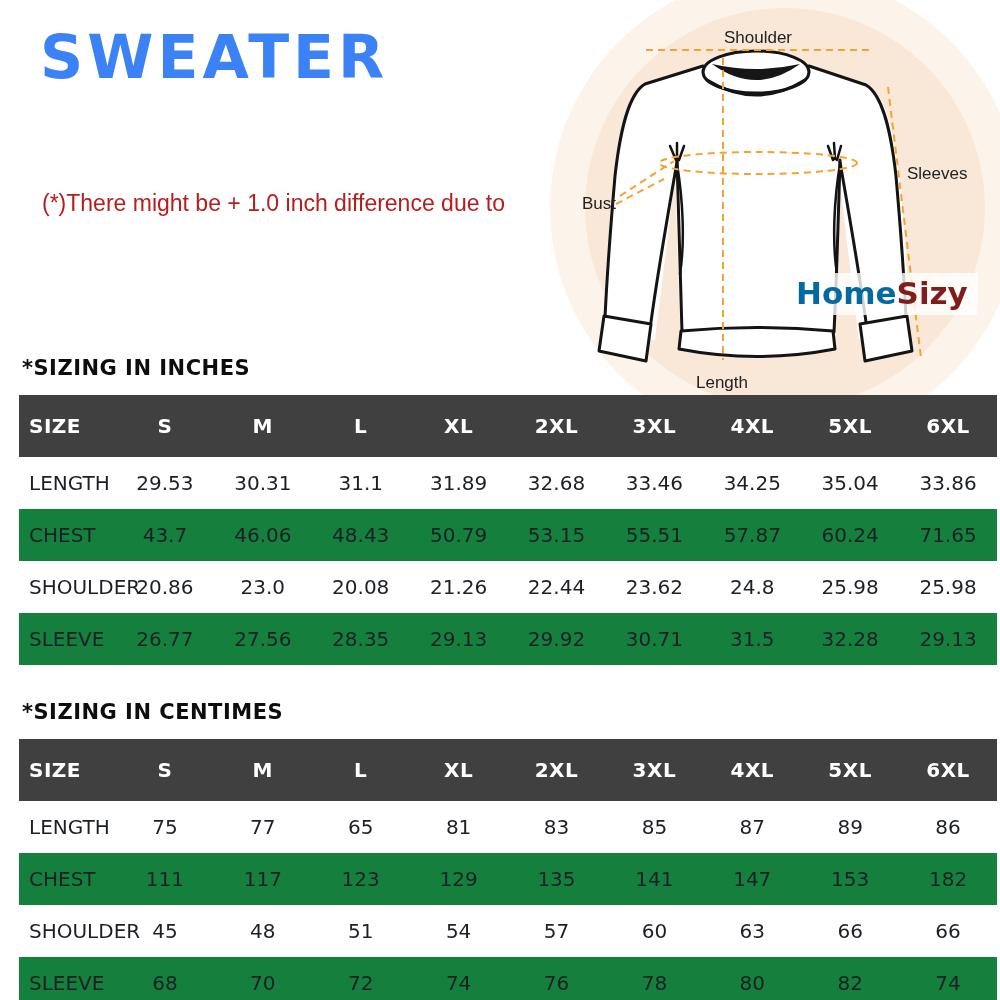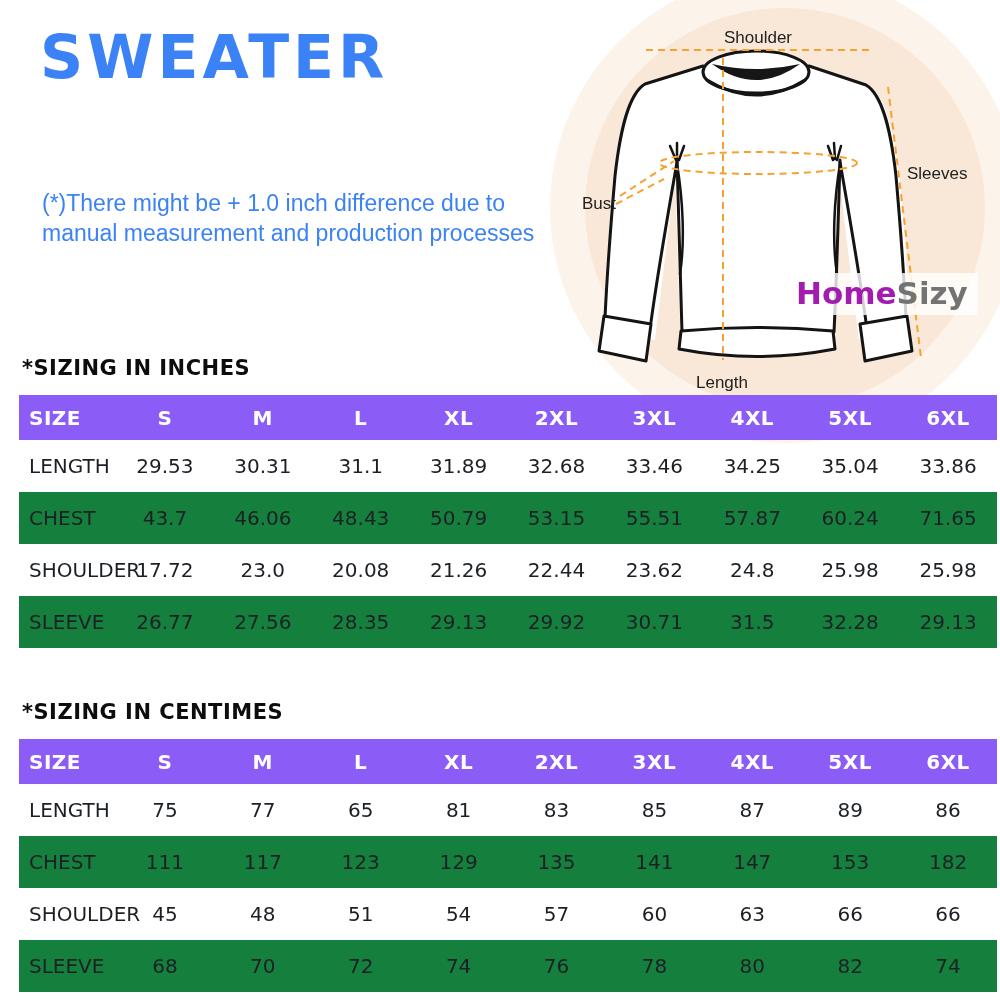--- a/index.html
+++ b/index.html
@@ -15,21 +15,21 @@
   .circle.inner{left:585px; top:8px;  width:400px; height:400px; background:#F9E8D7;}
 
   .title{
     position:absolute; left:40px; top:18px; z-index:3;
     font-family:"DejaVu Sans", sans-serif;
     font-weight:bold; font-size:60px; line-height:78px; letter-spacing:4px;
     color:#3b82f6; white-space:nowrap;
   }
   .disclaimer{
     position:absolute; left:42px; top:188px; z-index:3;
-    font-size:23px; line-height:30px; color:#3b82f6; white-space:nowrap;
+    font-size:23px; line-height:30px; color:#b91c1c; white-space:nowrap;
   }
 
   .diagram{position:absolute; left:560px; top:0; width:440px; height:400px; z-index:2;}
   .diagram svg{display:block;}
   .diag-label{font-family:"Liberation Sans", sans-serif; font-size:17px; fill:#222;}
 
   .logo{
     position:absolute; left:786px; top:273px; z-index:4;
     background:rgba(255,255,255,.8); padding:3px 10px 5px 10px;
     font-family:"DejaVu Sans", sans-serif; font-weight:bold; font-size:31px; line-height:34px;
@@ -39,41 +39,40 @@
   .section{position:absolute; left:8px; width:1000px; z-index:3;}
   .section.inches{top:356px;}
   .section.cm{top:700px;}
   .tbl-heading{
     margin:0 0 15px 14px;
     font-family:"DejaVu Sans", sans-serif;
     font-weight:bold; font-size:21px; letter-spacing:.5px; color:#0d0d0d;
   }
   .size-table{margin-left:11px; width:978px; font-family:"DejaVu Sans", sans-serif;}
   .t-row{display:grid; grid-template-columns:97px repeat(9,1fr); align-items:center;}
-  .t-head{background:#8b5cf6; height:45px; color:#ffffff; font-weight:bold; font-size:20px; letter-spacing:.5px;}
+  .t-head{background:#404040; height:62px; color:#ffffff; font-weight:bold; font-size:20px; letter-spacing:.5px;}
   .t-data{height:52px; font-size:20px; color:#1c2025;}
   .t-alt{background:#15803d;}
   .t-cell{text-align:center; white-space:nowrap;}
   .t-cell.t-first{text-align:left; padding-left:10px; overflow:visible;}
 </style>
 </head>
 <body>
 
 <div class="page">
 
   <div class="circle outer"></div>
   <div class="circle inner"></div>
 
   <div class="title">
     <div>SWEATER</div>
   </div>
 
   <div class="disclaimer">
     <div>(*)There might be + 1.0 inch difference due to</div>
-    <div>manual measurement and production processes</div>
   </div>
 
   <div class="diagram">
     <svg width="440" height="400" viewBox="0 0 440 400">
 
       <g>
         <path fill="#ffffff" d="M143,66 L85,84 C66,96 58,140 53,180 C49,225 45,278 43,332 L95,340
                  C101,290 109,230 115,172 C117,240 119,300 121,340 L273,340
                  C275,300 277,240 279,172 C285,230 293,290 299,340 L350,332
                  C348,278 344,225 340,180 C335,140 327,96 308,85 L249,66 Q196,104 143,66 Z"></path>
@@ -112,21 +111,21 @@
       </g>
 
       <text class="diag-label" x="198" y="43" text-anchor="middle">Shoulder</text>
       <text class="diag-label" x="347" y="179" text-anchor="start">Sleeves</text>
       <text class="diag-label" x="22" y="209" text-anchor="start">Bust</text>
       <text class="diag-label" x="162" y="388" text-anchor="middle">Length</text>
     </svg>
   </div>
 
   <div class="logo">
-    <span style="color:#a21caf">Home</span><span style="color:#737373">Sizy</span>
+    <span style="color:#0369a1">Home</span><span style="color:#7f1d1d">Sizy</span>
   </div>
 
   <div class="section inches">
     <h2 class="tbl-heading">*SIZING IN INCHES</h2>
     <div class="size-table">
         <div class="t-row t-head">
           <div class="t-cell t-first">SIZE</div>
           <div class="t-cell">S</div>
           <div class="t-cell">M</div>
           <div class="t-cell">L</div>
@@ -156,21 +155,21 @@
           <div class="t-cell">48.43</div>
           <div class="t-cell">50.79</div>
           <div class="t-cell">53.15</div>
           <div class="t-cell">55.51</div>
           <div class="t-cell">57.87</div>
           <div class="t-cell">60.24</div>
           <div class="t-cell">71.65</div>
         </div>
         <div class="t-row t-data">
           <div class="t-cell t-first">SHOULDER</div>
-          <div class="t-cell">17.72</div>
+          <div class="t-cell">20.86</div>
           <div class="t-cell">23.0</div>
           <div class="t-cell">20.08</div>
           <div class="t-cell">21.26</div>
           <div class="t-cell">22.44</div>
           <div class="t-cell">23.62</div>
           <div class="t-cell">24.8</div>
           <div class="t-cell">25.98</div>
           <div class="t-cell">25.98</div>
         </div>
         <div class="t-row t-data t-alt">

